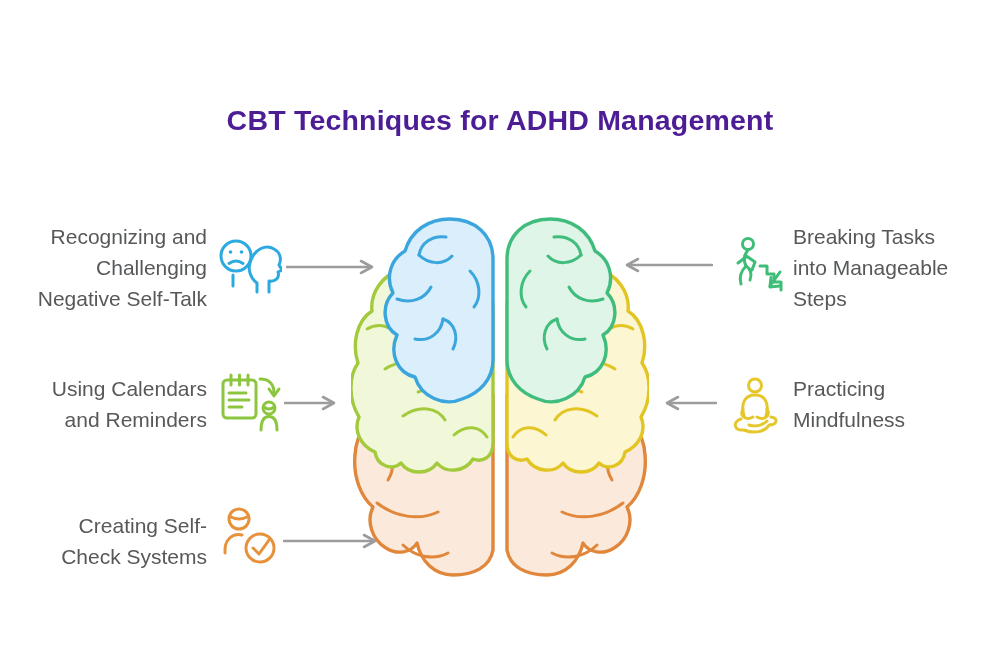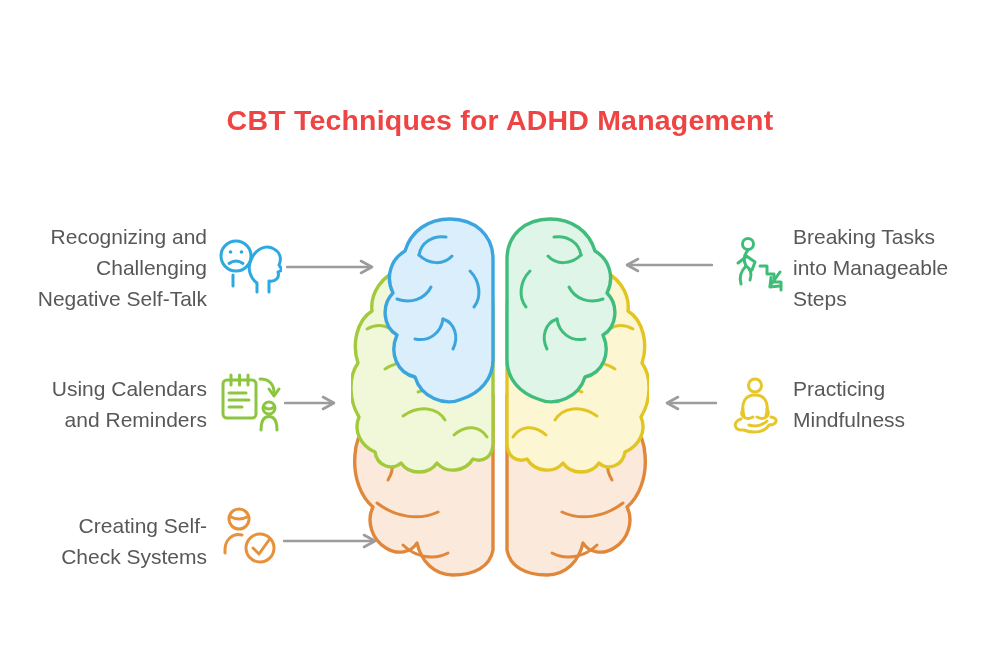--- a/index.html
+++ b/index.html
@@ -17,21 +17,21 @@
   .label.ra{text-align:right;}
   .icon{position:absolute;}
   .arrow{position:absolute;}
   svg{display:block;}
 </style>
 </head>
 <body>
 
 <div id="canvas">
 
-  <div class="title" style="color: #ef4444;">CBT Techniques for ADHD Management</div>
+  <div class="title" style="color: #4c1d95;">CBT Techniques for ADHD Management</div>
 
   <svg class="icon" style="left:351px;top:209px;" width="298" height="372" viewBox="0 0 298 372" aria-hidden="true">
     <defs>
       <path id="lobe-bottom" d="M 142,186 C 102,183 56,190 38,200 C 18,208 5,224 4,246 C 2,268 10,288 22,298 C 15,312 21,331 35,339 C 46,346 60,344 66,334 C 70,352 83,366 102,366 C 123,366 139,358 142,341 Z"></path>
       <path id="lobe-mid" d="M 142,100 L 142,234 C 142,247 133,254 122,250 C 114,263 95,265 86,254 C 78,266 58,266 50,254 C 41,262 26,257 24,243 C 10,237 2,222 8,208 C -2,192 -3,168 7,154 C 1,136 5,112 21,102 C 19,84 31,66 51,60 C 76,52 101,52 119,60 C 135,67 142,83 142,100 Z"></path>
       <path id="lobe-top" d="M 142,50 C 142,26 124,10 99,10 C 77,10 60,22 54,42 C 40,50 34,68 42,84 C 30,96 32,118 46,126 C 38,144 46,164 64,168 C 70,188 93,198 111,190 C 129,184 142,170 142,151 Z"></path>
       <g id="sq-bottom" fill="none">
         <path d="M 26,294 C 44,308 68,312 87,303"></path>
         <path d="M 52,336 C 65,349 84,351 97,344"></path>
         <path d="M 34,234 C 43,245 44,260 37,271"></path>

